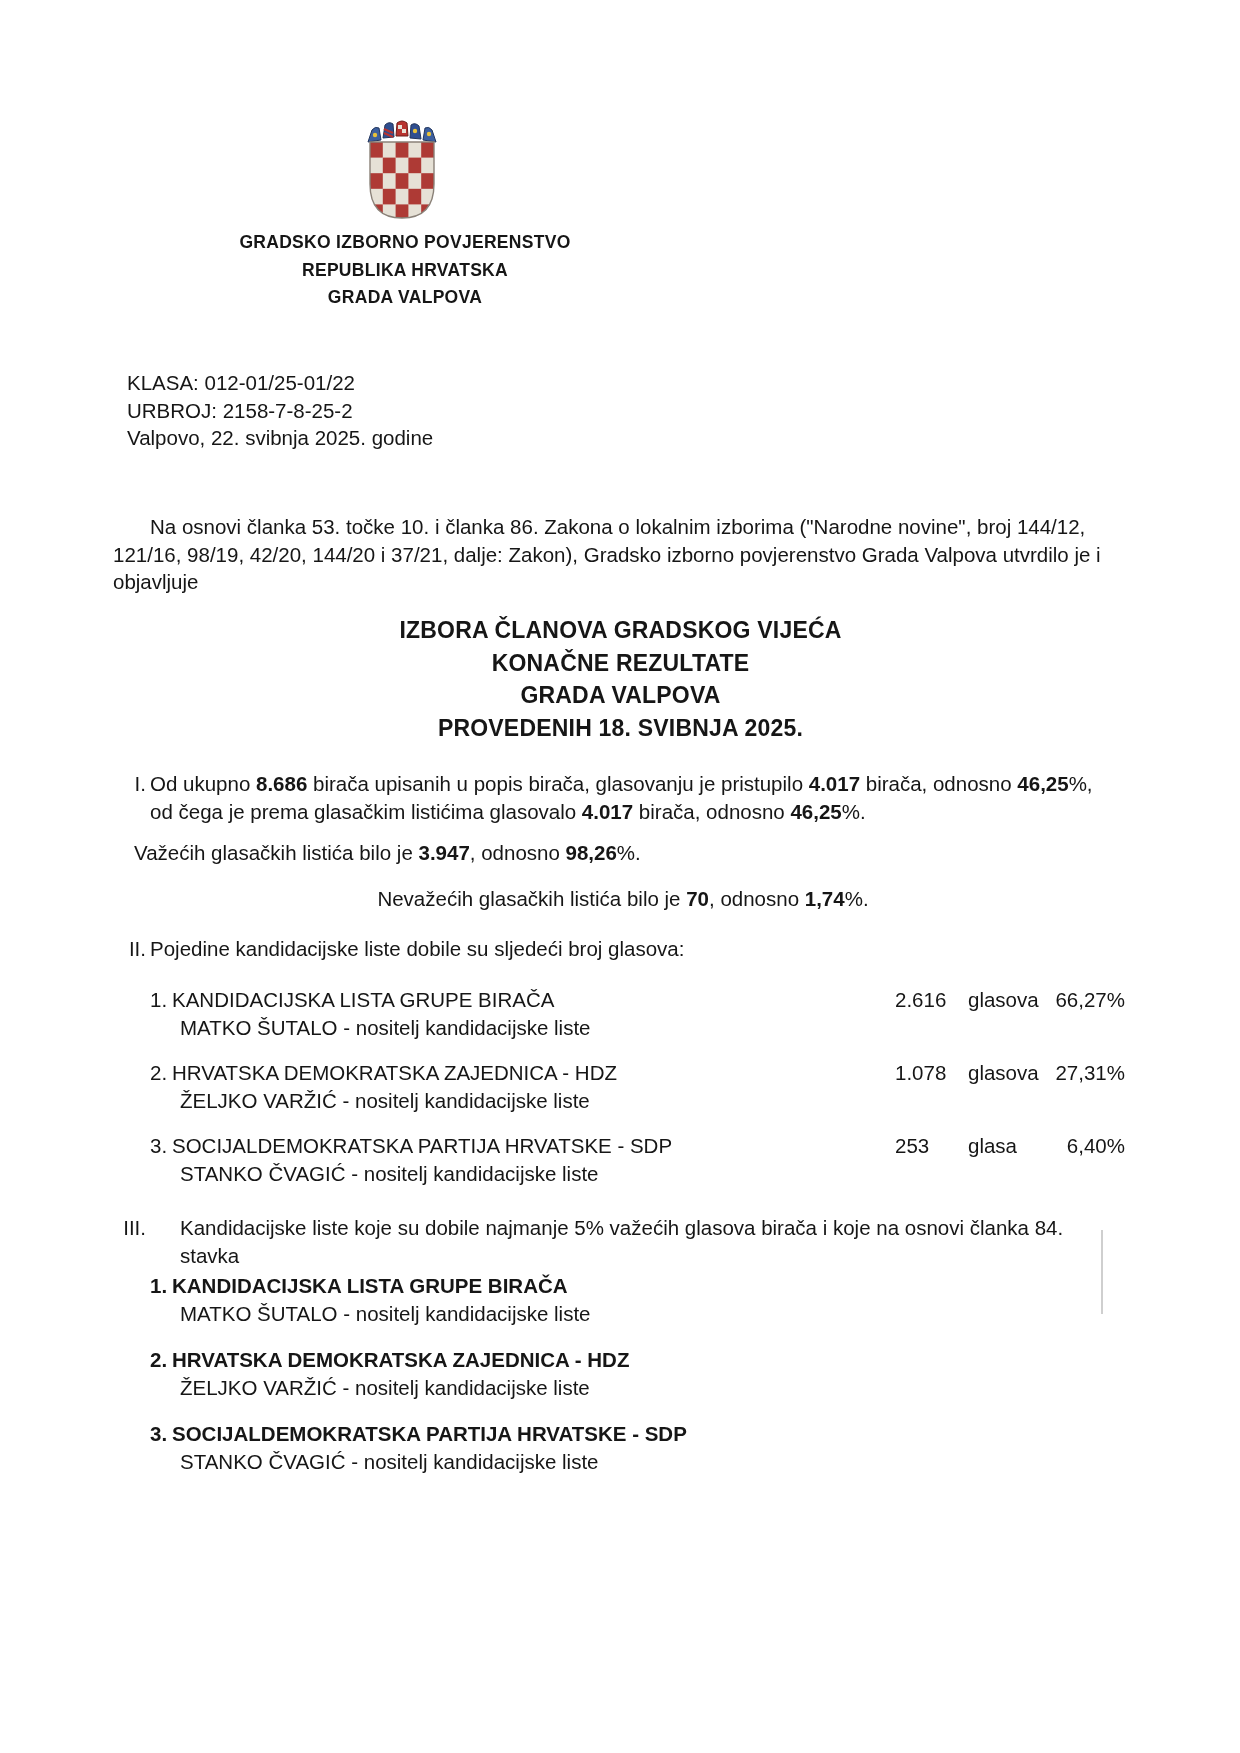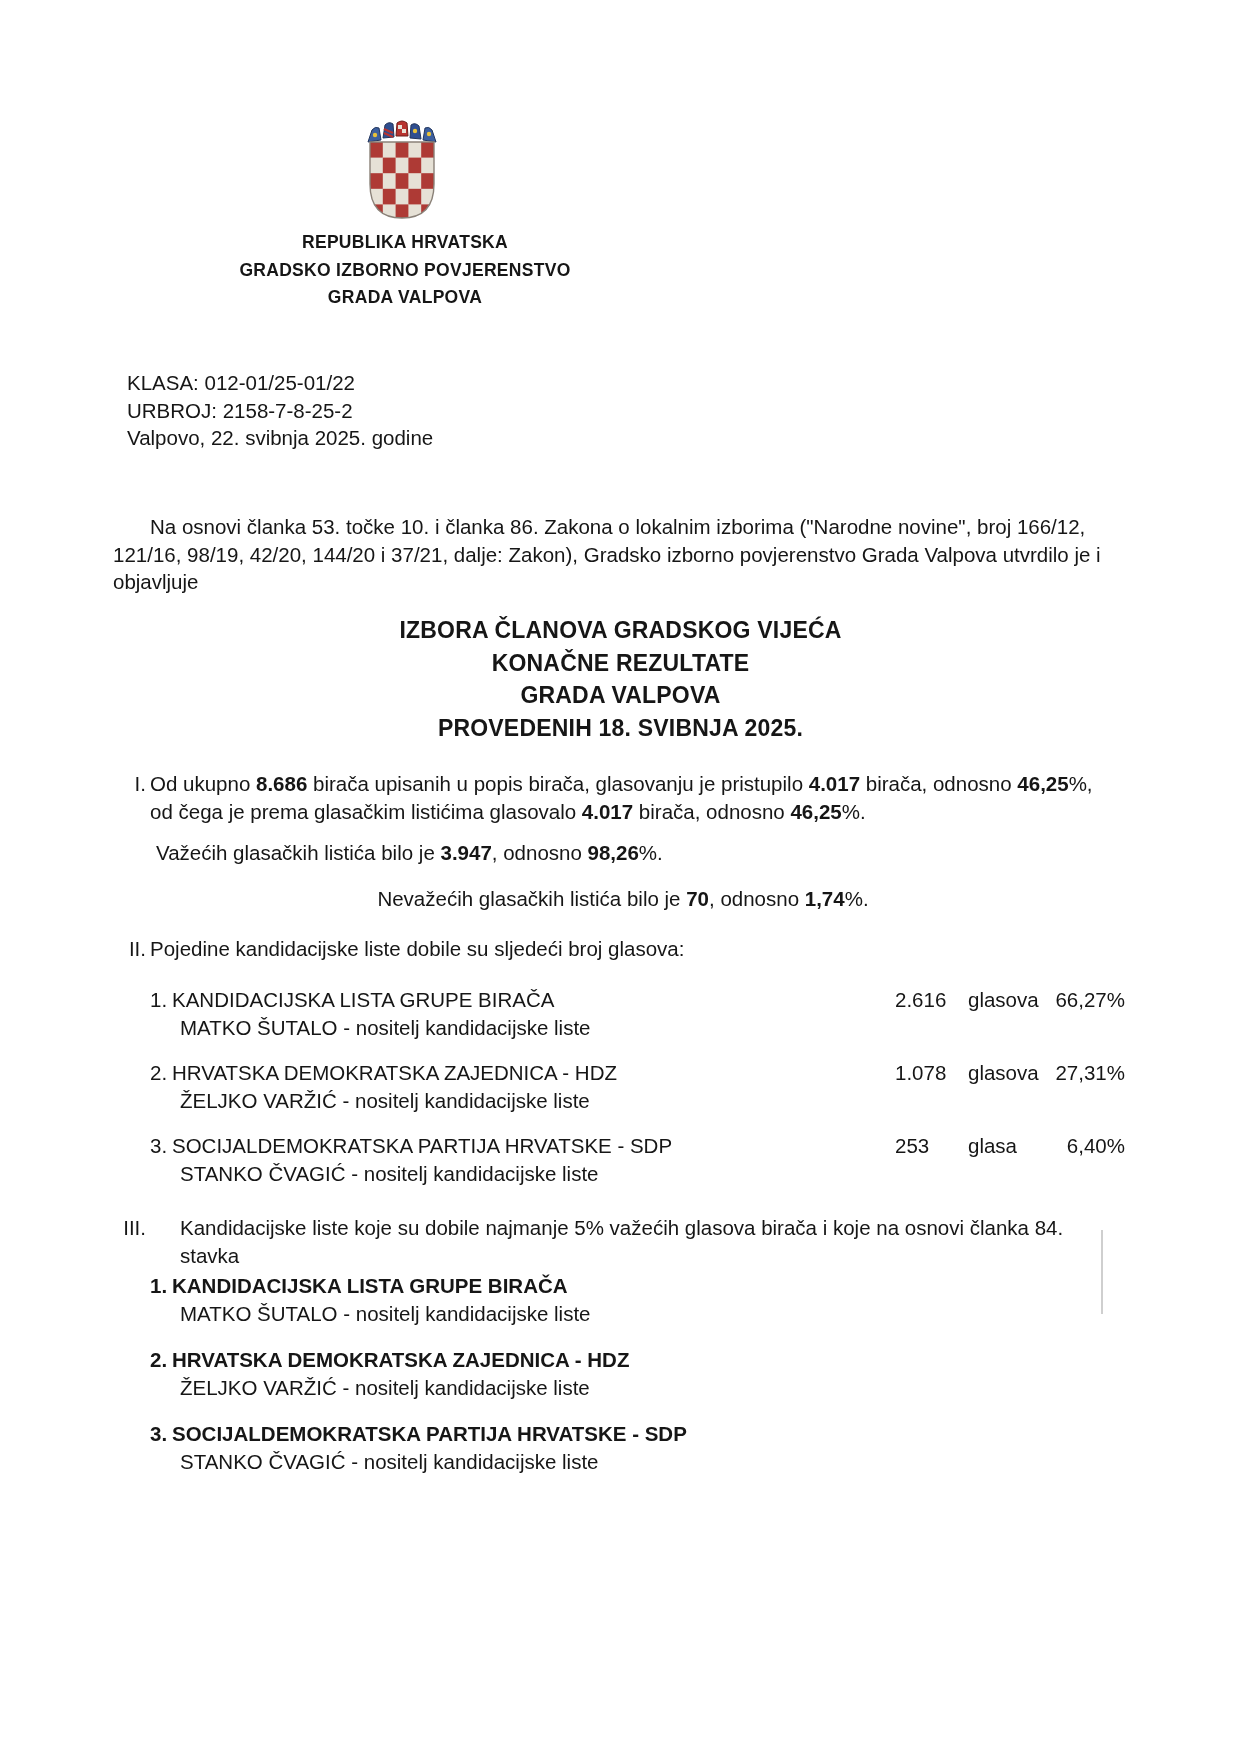--- a/index.html
+++ b/index.html
@@ -25,21 +25,21 @@
   .intro .l1{text-indent:37px;}
   
   .title{left:113px;top:614px;width:1015px;text-align:center;
          font-weight:bold;font-size:23px;line-height:32.5px;letter-spacing:.2px;}
   
   .para{display:flex;font-size:20.5px;line-height:27.5px;}
   .numeral{width:33px;text-align:right;padding-right:4px;flex:0 0 auto;}
   .txt{flex:1;min-width:0;}
   .b{font-weight:bold;}
   .sec1{left:113px;top:770px;width:1015px;}
-  .valid{left:156px;top:839px;width:978px;font-size:20.5px;line-height:27.5px;}
+  .valid{left:134px;top:839px;width:978px;font-size:20.5px;line-height:27.5px;}
   .invalid{left:134px;top:885px;width:978px;font-size:20.5px;line-height:27.5px;text-align:center;}
   .sec2head{left:113px;top:935px;width:1015px;}
   
   .voteitems{left:150px;top:986px;width:975px;font-size:20.5px;line-height:27.5px;}
   .vote-item{margin-bottom:18px;}
   .vi-head{display:flex;align-items:baseline;}
   .i-num{flex:0 0 22px;}
   .i-title{flex:1 1 auto;min-width:0;}
   .c-votes{flex:0 0 58px;text-align:left;}
   .c-label{flex:0 0 72px;margin-left:15px;}
@@ -97,33 +97,33 @@
               <rect x="28.6" y="88.4" width="12.8" height="15.6"></rect>
               <rect x="54.2" y="88.4" width="12.8" height="15.6"></rect>
           </g>
         </g>
         <path d="M3,26 h64 v42 q0,34 -32,34 q-32,0 -32,-34 z" fill="none" stroke="#8a8178" stroke-width="1.4"></path>
       </g>
     </svg>
   </div>
 
   <div class="abs org">
+    <div>GRADSKO IZBORNO POVJERENSTVO</div>
     <div>REPUBLIKA HRVATSKA</div>
-    <div>GRADSKO IZBORNO POVJERENSTVO</div>
     <div>GRADA VALPOVA</div>
   </div>
 
   <div class="abs meta">
     <div>KLASA: 012-01/25-01/22</div>
     <div>URBROJ: 2158-7-8-25-2</div>
     <div>Valpovo, 22. svibnja 2025. godine</div>
   </div>
 
   <div class="abs intro">
-    <div class="l1">Na osnovi članka 53. točke 10. i članka 86. Zakona o lokalnim izborima ("Narodne novine", broj 166/12,</div>
+    <div class="l1">Na osnovi članka 53. točke 10. i članka 86. Zakona o lokalnim izborima ("Narodne novine", broj 144/12,</div>
     <div>121/16, 98/19, 42/20, 144/20 i 37/21, dalje: Zakon), Gradsko izborno povjerenstvo Grada Valpova utvrdilo je i</div>
     <div>objavljuje</div>
   </div>
 
   <div class="abs title">
     <div>IZBORA ČLANOVA GRADSKOG VIJEĆA</div>
     <div>KONAČNE REZULTATE</div>
     <div>GRADA VALPOVA</div>
     <div>PROVEDENIH 18. SVIBNJA 2025.</div>
   </div>

